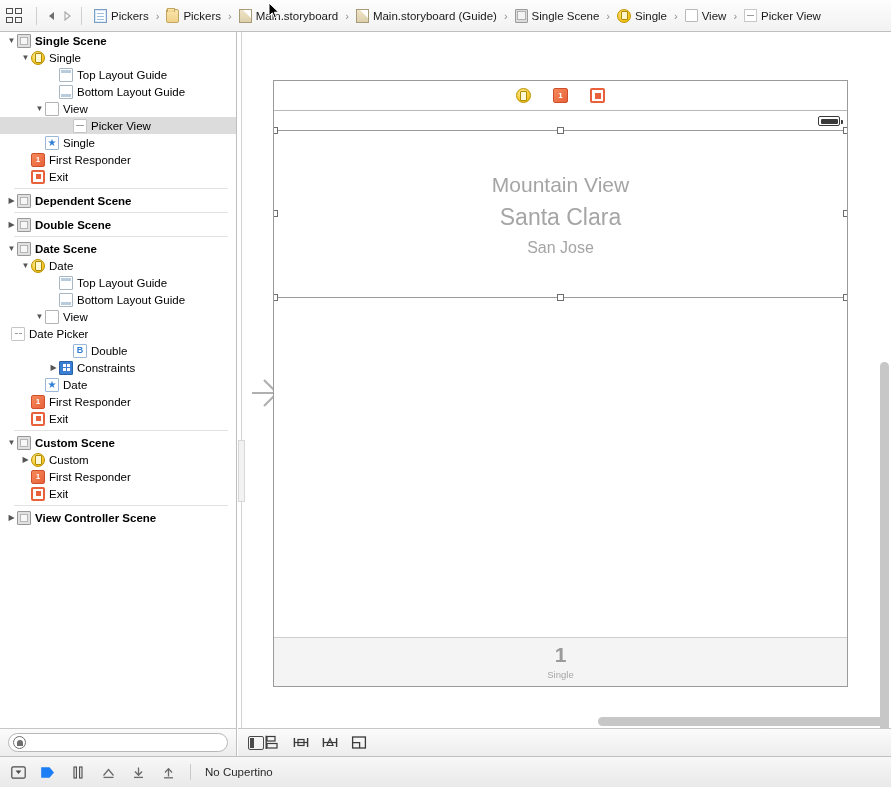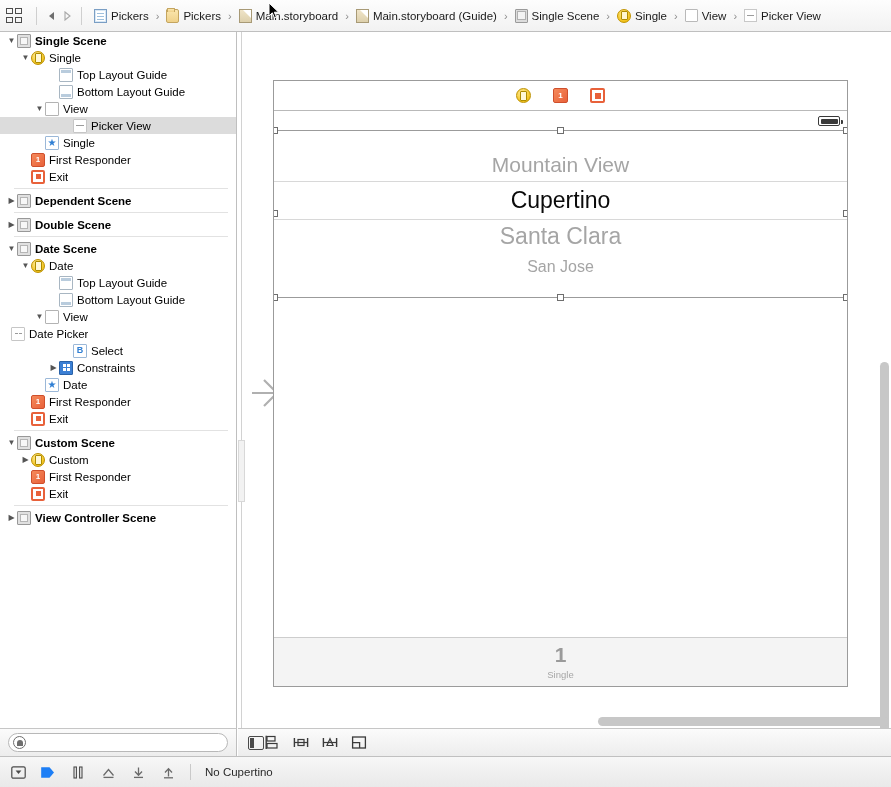--- a/index.html
+++ b/index.html
@@ -453,21 +453,21 @@
             <span class="ricon">
               <span class="oi oi-datepicker"></span>
             </span>
             <span class="rlbl">Date Picker</span>
           </div>
           <div class="row" style="padding-left: 62px;">
             <span class="tw"></span>
             <span class="ricon">
               <span class="oi oi-btn">B</span>
             </span>
-            <span class="rlbl">Select</span>
+            <span class="rlbl">Double</span>
           </div>
           <div class="row" style="padding-left: 48px;">
             <span class="tw">▶</span>
             <span class="ricon">
               <span class="oi oi-constraints"></span>
             </span>
             <span class="rlbl">Constraints</span>
           </div>
           <div class="row" style="padding-left: 34px;">
             <span class="tw"></span>
@@ -555,21 +555,20 @@
           <span class="dock-ic dock-exit"></span>
         </div>
 
         <div class="device">
           <div class="statusbar">
             <span class="battery"></span>
           </div>
 
           <div class="picker">
             <div class="picker-row pr-0">Mountain View</div>
-            <div class="picker-row pr-sel">Cupertino</div>
             <div class="picker-row pr-3">Santa Clara</div>
             <div class="picker-row pr-4">San Jose</div>
           </div>
 
           <div class="sel-line" style="left:0; top:19px; width:100%; height:1px;"></div>
           <div class="sel-line" style="left:0; top:186px; width:100%; height:1px;"></div>
           <div class="sel-handle" style="left:calc(50% - 3.5px); top:16px;"></div>
           <div class="sel-handle" style="left:-3px; top:16px;"></div>
           <div class="sel-handle" style="right:-3px; top:16px;"></div>
           <div class="sel-handle" style="left:-3px; top:99px;"></div>

